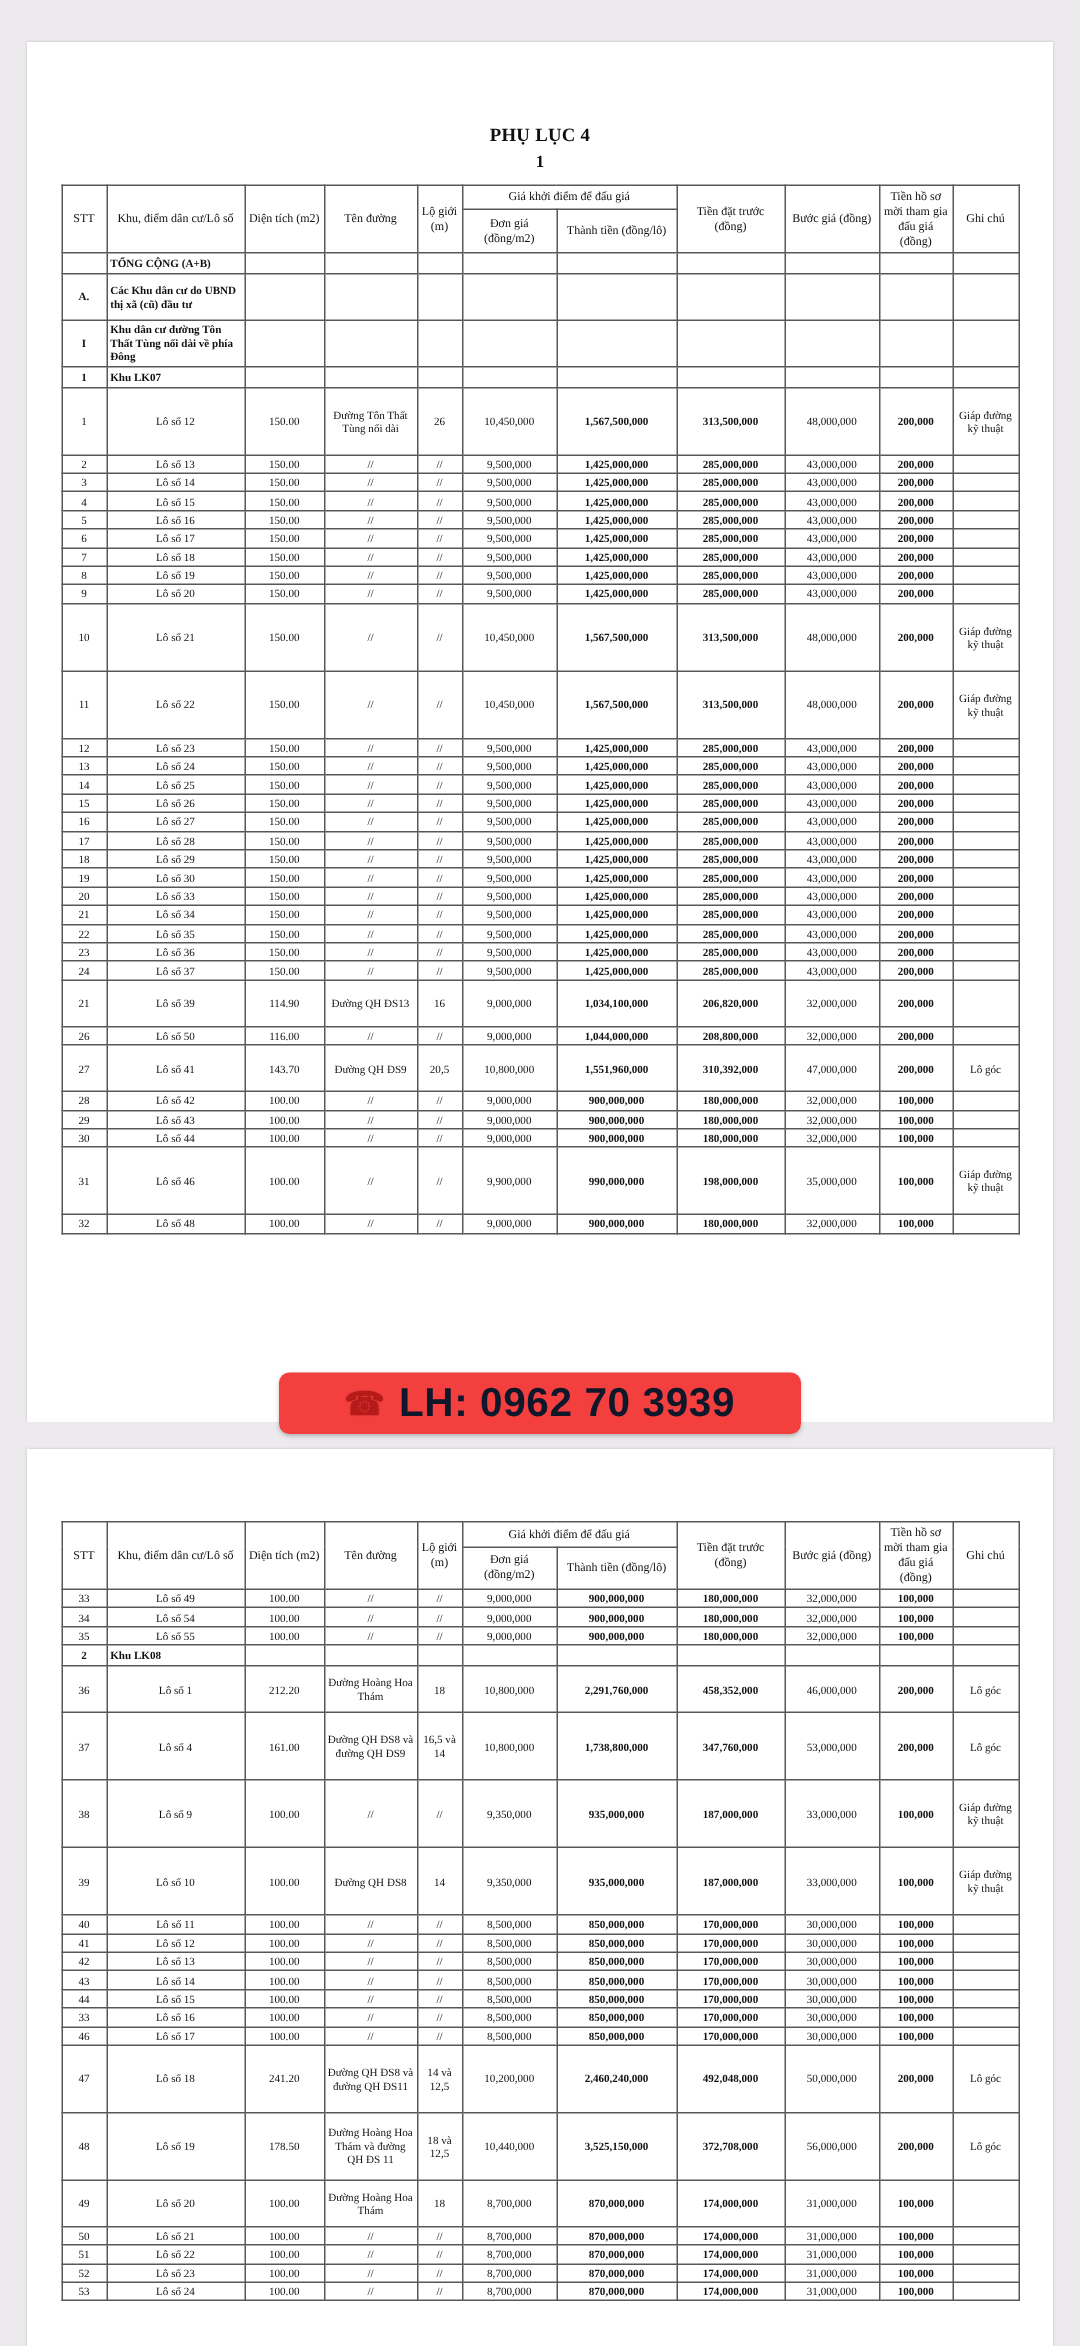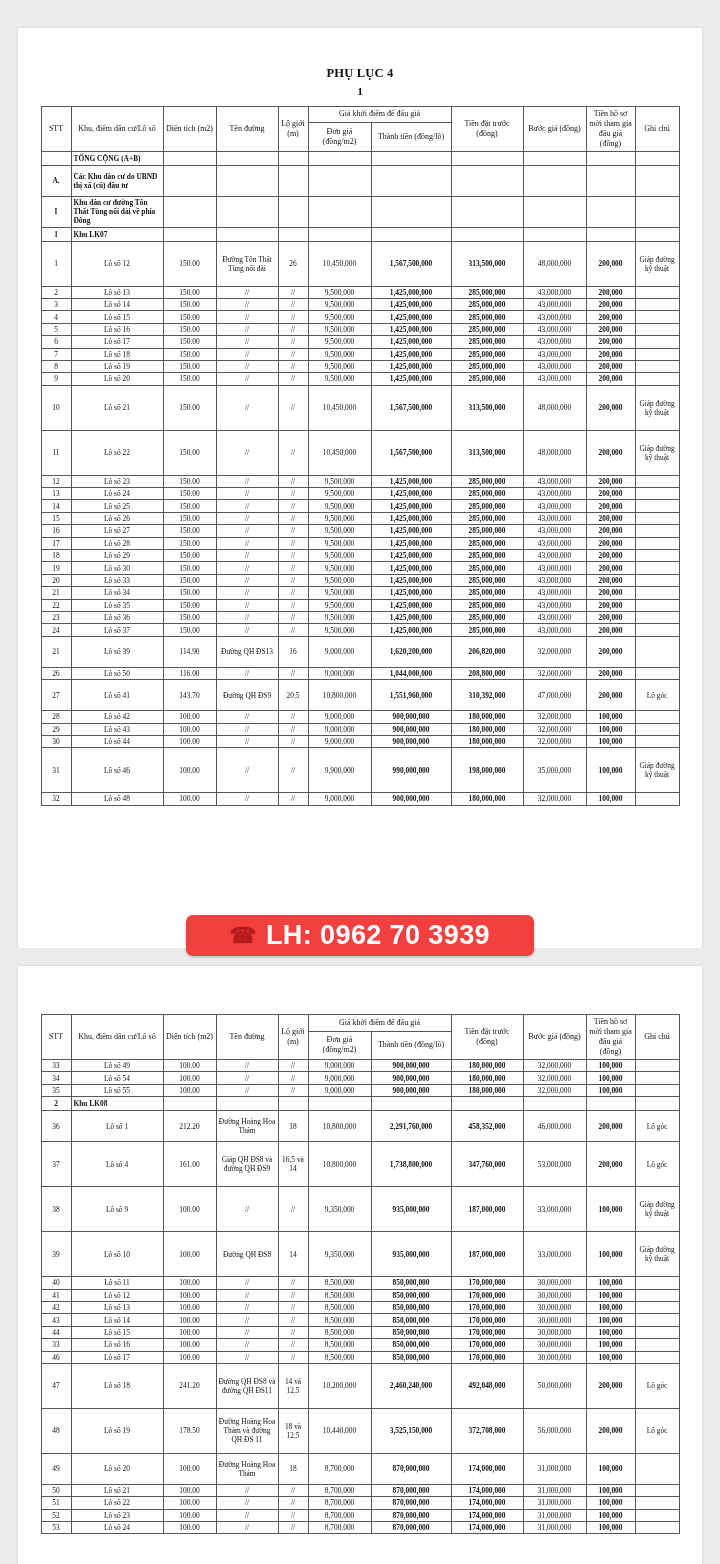--- a/index.html
+++ b/index.html
@@ -29,21 +29,21 @@
 
   .page-inner{ padding:0 16px; }
 
   
   .doc-title{
     text-align:center;
     font-weight:bold;
     font-size:12.5px;
     letter-spacing:.2px;
     color:#100f10;
-    padding-top:37px;
+    padding-top:54px;
     line-height:1.35;
   }
   .doc-subtitle{
     text-align:center;
     font-weight:bold;
     font-size:11.3px;
     color:#100f10;
     line-height:1.3;
     padding:2px 6px 0 6px;
   }
@@ -114,21 +114,21 @@
   }
   .phone-banner .tel-icon{
     width:26px;height:24px;
     display:flex;align-items:center;justify-content:center;
     font-size:22px;
     line-height:1;
     color:#b81a1a;
     text-shadow:0 0 1px #7d0f0f;
   }
   .phone-banner .tel-text{
-    color:#ffffff;
+    color:#0f172a;
     font-family:"Liberation Sans", sans-serif;
     font-weight:bold;
     font-size:27px;
     letter-spacing:.4px;
     line-height:1;
     white-space:nowrap;
   }
   .page-gap{
     position:absolute;
     left:0;top:948px;width:720px;height:18px;
@@ -544,21 +544,21 @@
               <td class="bold">200,000</td>
               <td></td>
             </tr>
             <tr class="tall3">
               <td>21</td>
               <td>Lô số 39</td>
               <td class="num-r">114.90</td>
               <td>Đường QH ĐS13</td>
               <td>16</td>
               <td class="num-r">9,000,000</td>
-              <td class="num-r bold">1,620,200,000</td>
+              <td class="num-r bold">1,034,100,000</td>
               <td class="num-r bold">206,820,000</td>
               <td class="num-r">32,000,000</td>
               <td class="bold">200,000</td>
               <td></td>
             </tr>
             <tr class="slim">
               <td>26</td>
               <td>Lô số 50</td>
               <td class="num-r">116.00</td>
               <td>//</td>
@@ -757,21 +757,21 @@
               <td class="num-r bold">2,291,760,000</td>
               <td class="num-r bold">458,352,000</td>
               <td class="num-r">46,000,000</td>
               <td class="bold">200,000</td>
               <td>Lô góc</td>
             </tr>
             <tr class="tall">
               <td>37</td>
               <td>Lô số 4</td>
               <td class="num-r">161.00</td>
-              <td>Giáp QH ĐS8 và đường QH ĐS9</td>
+              <td>Đường QH ĐS8 và đường QH ĐS9</td>
               <td>16,5 và 14</td>
               <td class="num-r">10,800,000</td>
               <td class="num-r bold">1,738,800,000</td>
               <td class="num-r bold">347,760,000</td>
               <td class="num-r">53,000,000</td>
               <td class="bold">200,000</td>
               <td>Lô góc</td>
             </tr>
             <tr class="tall">
               <td>38</td>

